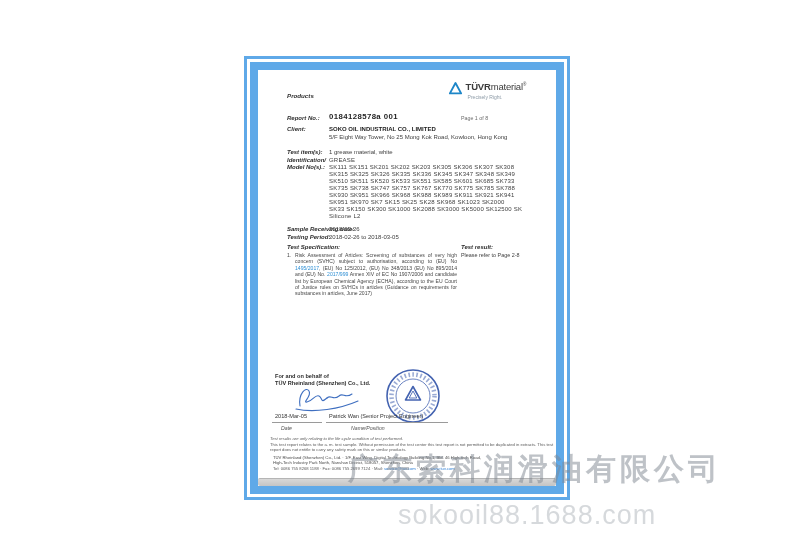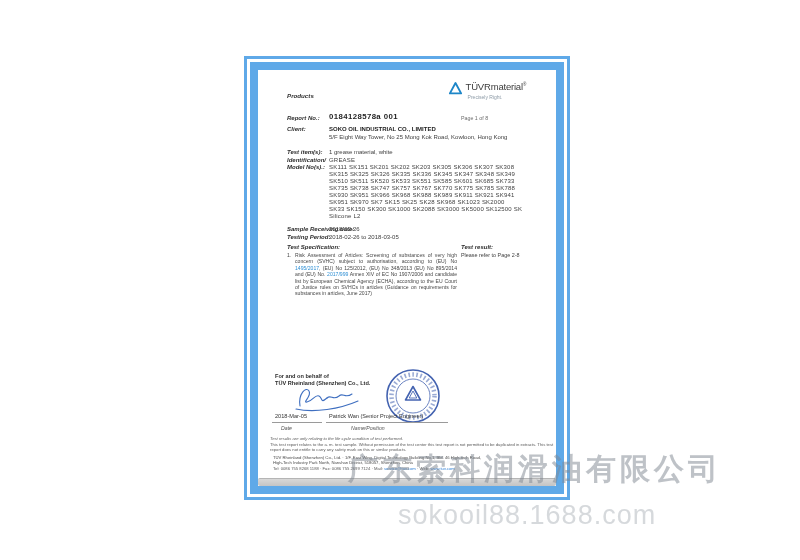--- a/index.html
+++ b/index.html
@@ -17,21 +17,21 @@
     background:#fff;position:relative;
   }
   .page{position:absolute;inset:0;font-size:6px;line-height:7px;color:#414141;}
   .abs{position:absolute;}
   .lbl{font-weight:bold;font-style:italic;color:#2e2e2e;}
   
   .products{left:29px;top:22px;font-size:6.2px;}
   .logo{right:30px;top:11px;display:flex;align-items:flex-start;gap:3px;}
   .logo-text{line-height:8px;}
   .logo-name{font-size:9.5px;color:#3c3c3c;letter-spacing:-0.2px;}
-  .logo-name b{font-weight:normal;}
+  .logo-name b{font-weight:bold;}
   .logo-reg{font-size:4.5px;vertical-align:super;color:#3c3c3c;}
   .tagline{font-size:5px;color:#8c9aa6;margin-top:1px;margin-left:2px;}
   .pageind{left:203px;top:45px;font-size:5.3px;color:#6b6b6b;}
   
   .l{left:29px;}
   .v{left:71px;}
   .report-no{font-size:7.8px;font-weight:bold;color:#1f1f1f;letter-spacing:0.4px;}
   .client-name{font-weight:bold;color:#222;}
   .models{width:215px;letter-spacing:0.2px;color:#3f3f3f;}
   .models div{height:7px;white-space:nowrap;}

